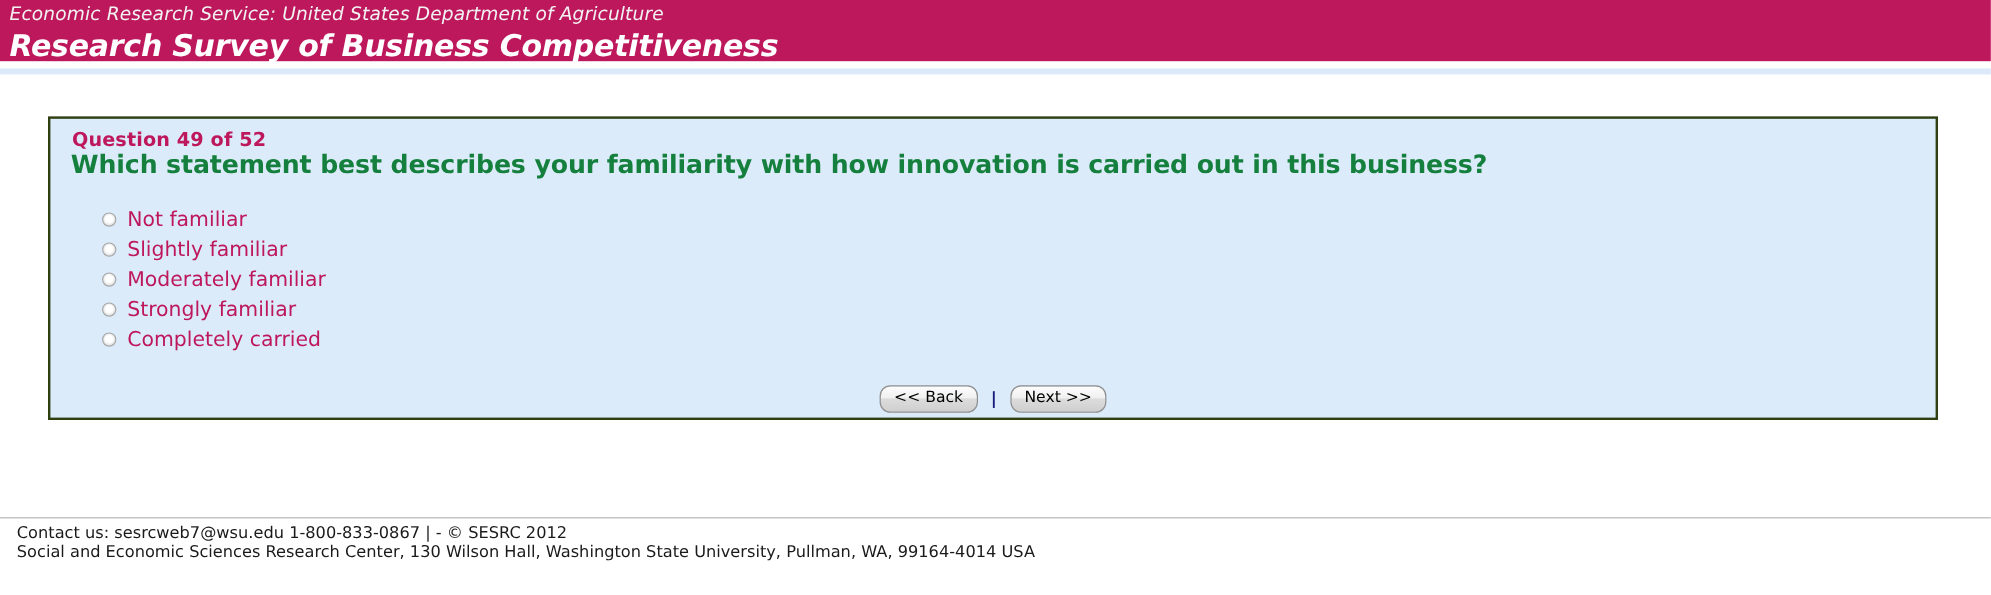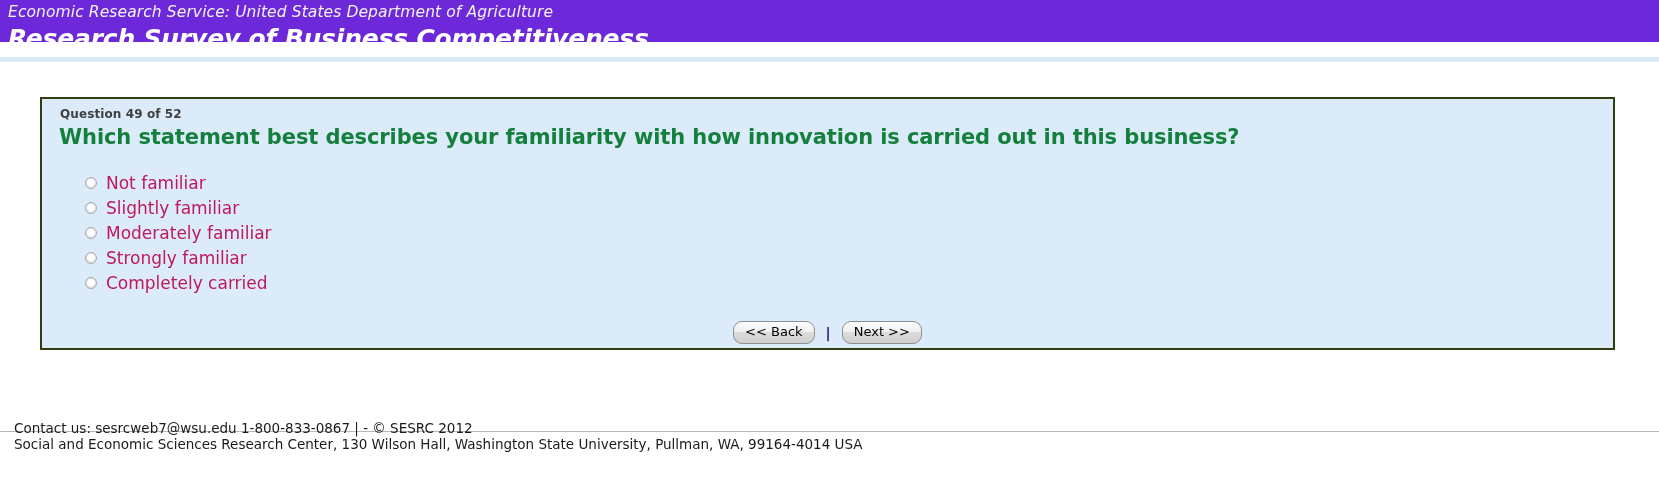--- a/index.html
+++ b/index.html
@@ -7,22 +7,22 @@
     margin: 0; padding: 0;
     width: 1659px; height: 496px;
     background: #ffffff;
     font-family: "DejaVu Sans", sans-serif;
     overflow: hidden;
   }
 
   
   #site-header {
     position: absolute; left: 0; top: 0;
-    width: 1659px; height: 42px;
-    background: #6d28d9;
+    width: 1659px; height: 51px;
+    background: #be185d;
     color: #ffffff;
     padding: 2px 0 0 8px;
   }
   #agency-line {
     font-family: "DejaVu Sans", sans-serif;
     font-style: italic;
     font-size: 15.5px;
     line-height: 20px;
     color: #f2f2f2;
     white-space: nowrap;
@@ -48,23 +48,23 @@
   
   #question-panel {
     position: absolute;
     left: 40px; top: 97px;
     width: 1575px; height: 253px;
     background: #dcebfa;
     border: 2px solid #2f3f0f;
   }
   #question-number {
     position: absolute; left: 18px; top: 8px;
-    font-size: 12px;
-    font-weight: bold;
-    color: #404040;
+    font-size: 16px;
+    font-weight: bold;
+    color: #be185d;
     letter-spacing: 0.1px;
     white-space: nowrap;
   }
   #question-text {
     position: absolute; left: 17px; top: 26px;
     font-size: 21px;
     font-weight: bold;
     color: #15803d;
     white-space: nowrap;
     letter-spacing: -0.1px;
@@ -123,21 +123,21 @@
     line-height: 14px;
   }
 
   
   #footer-rule {
     position: absolute; left: 0; top: 431px;
     width: 1659px; height: 1px;
     background: #b7b7b7;
   }
   #footer {
-    position: absolute; left: 14px; top: 420px;
+    position: absolute; left: 14px; top: 436px;
     width: 1600px;
   }
   .footer-line {
     font-size: 13.5px;
     color: #1a1a1a;
     line-height: 16px;
     white-space: nowrap;
   }
   #footer-contact { margin-bottom: 0px; }
 </style>

